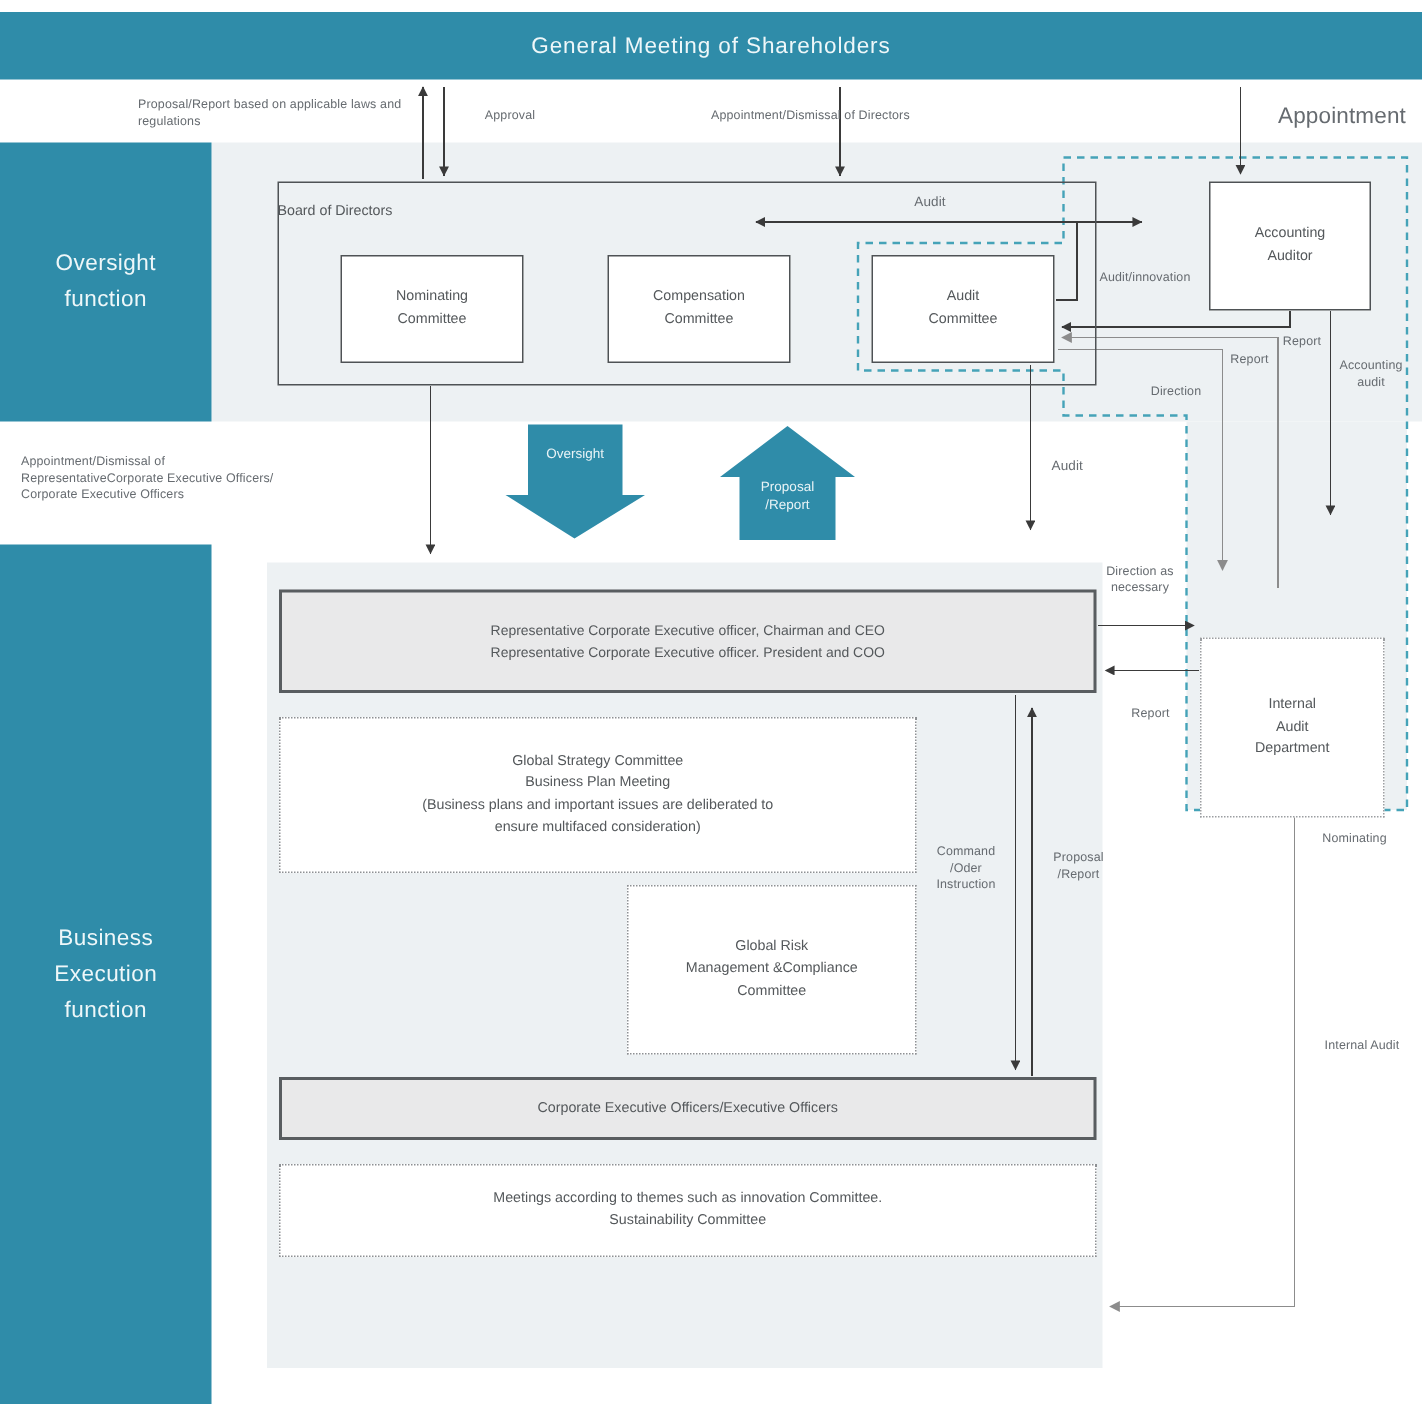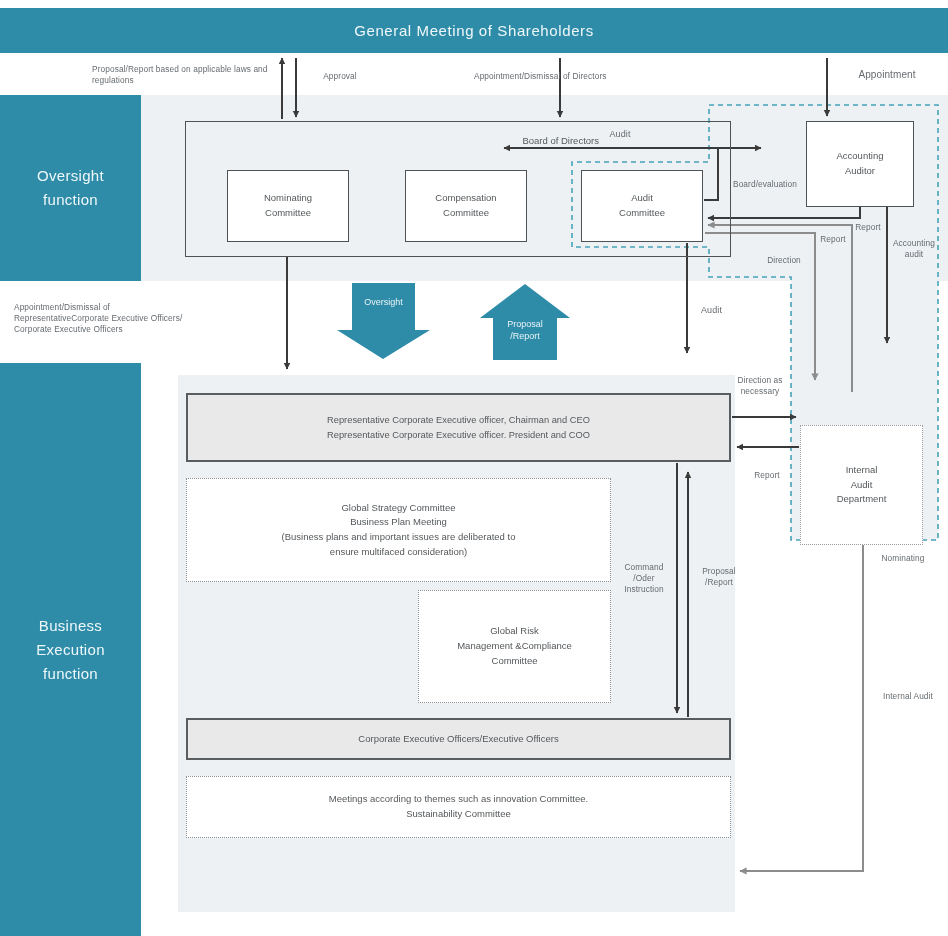--- a/index.html
+++ b/index.html
@@ -14,21 +14,21 @@
       text-align:center;white-space:pre-line;font-size:9.5px;color:#54585b;line-height:1.55;box-sizing:border-box;}
   .solid{border:1.5px solid #4e5255;background:#fff;}
   .frame{border:1.5px solid #4e5255;background:transparent;}
   .grey{border:2px solid #595d60;background:#e9e9ea;}
   .dot{border:1.2px dotted #8d9093;background:#fff;}
   .dot2{border:1.5px dotted #9b9ea1;background:#fff;margin-top:32px;}
   .lbl{position:absolute;z-index:3;font-size:8.3px;color:#666b70;line-height:1.35;
        white-space:pre-line;letter-spacing:.1px;}
   .ctr{text-align:center;}
   .md{font-size:9px;}
-  .lg{font-size:10px;}
+  .lg{font-size:15px;}
   .arrlbl{position:absolute;z-index:3;color:#e8f3f6;text-align:center;white-space:pre-line;font-size:9px;line-height:1.3;}
   .btitle{position:absolute;z-index:3;font-size:9.5px;color:#54585b;}
 </style>
 </head>
 <body>
 
 <div id="stage">
 
   <div class="panel" style="left:141px;top:95px;width:807px;height:186px"></div>
   <div class="panel" style="left:791px;top:281px;width:147px;height:259px"></div>
@@ -80,21 +80,21 @@
     <div class="tx">Oversight
 function</div>
   </div>
   <div class="teal side" style="left:0;top:363px;width:141px;height:573px">
     <div class="tx">Business
 Execution
 function</div>
   </div>
 
   <div class="bx frame" style="left:185px;top:121px;width:546px;height:136px"></div>
-  <div class="btitle" style="left:185px;top:135px;width:414px;text-align:right">Board of Directors</div>
+  <div class="btitle" style="left:185px;top:135px;width:414px;text-align:left">Board of Directors</div>
   <div class="bx solid" style="left:227px;top:170px;width:122px;height:72px">Nominating
 Committee</div>
   <div class="bx solid" style="left:405px;top:170px;width:122px;height:72px">Compensation
 Committee</div>
   <div class="bx solid" style="left:581px;top:170px;width:122px;height:72px">Audit
 Committee</div>
   <div class="bx solid" style="left:806px;top:121px;width:108px;height:86px">Accounting
 Auditor</div>
   <div class="bx dot2" style="left:800px;top:393px;width:123px;height:120px">Internal
 Audit
@@ -116,21 +116,21 @@
   <div class="arrlbl" style="left:337px;top:297px;width:93px">Oversight</div>
   <div class="arrlbl" style="left:480px;top:319px;width:90px">Proposal
 /Report</div>
 
   <div class="lbl" style="left:92px;top:64px;width:190px">Proposal/Report based on applicable laws and
 regulations</div>
   <div class="lbl ctr" style="left:315px;top:71px;width:50px">Approval</div>
   <div class="lbl" style="left:474px;top:71px;width:160px">Appointment/Dismissal of Directors</div>
   <div class="lbl ctr lg" style="left:852px;top:68px;width:70px">Appointment</div>
   <div class="lbl ctr md" style="left:600px;top:128px;width:40px">Audit</div>
-  <div class="lbl" style="left:733px;top:179px;width:70px">Board/evaluation</div>
+  <div class="lbl" style="left:733px;top:179px;width:70px">Audit/innovation</div>
   <div class="lbl ctr" style="left:848px;top:222px;width:40px">Report</div>
   <div class="lbl ctr" style="left:813px;top:234px;width:40px">Report</div>
   <div class="lbl ctr" style="left:762px;top:255px;width:44px">Direction</div>
   <div class="lbl ctr" style="left:890px;top:238px;width:48px">Accounting
 audit</div>
   <div class="lbl md" style="left:701px;top:304px;width:34px">Audit</div>
   <div class="lbl" style="left:14px;top:302px;width:185px">Appointment/Dismissal of
 RepresentativeCorporate Executive Officers/
 Corporate Executive Officers</div>
   <div class="lbl ctr" style="left:737px;top:375px;width:46px">Direction as

